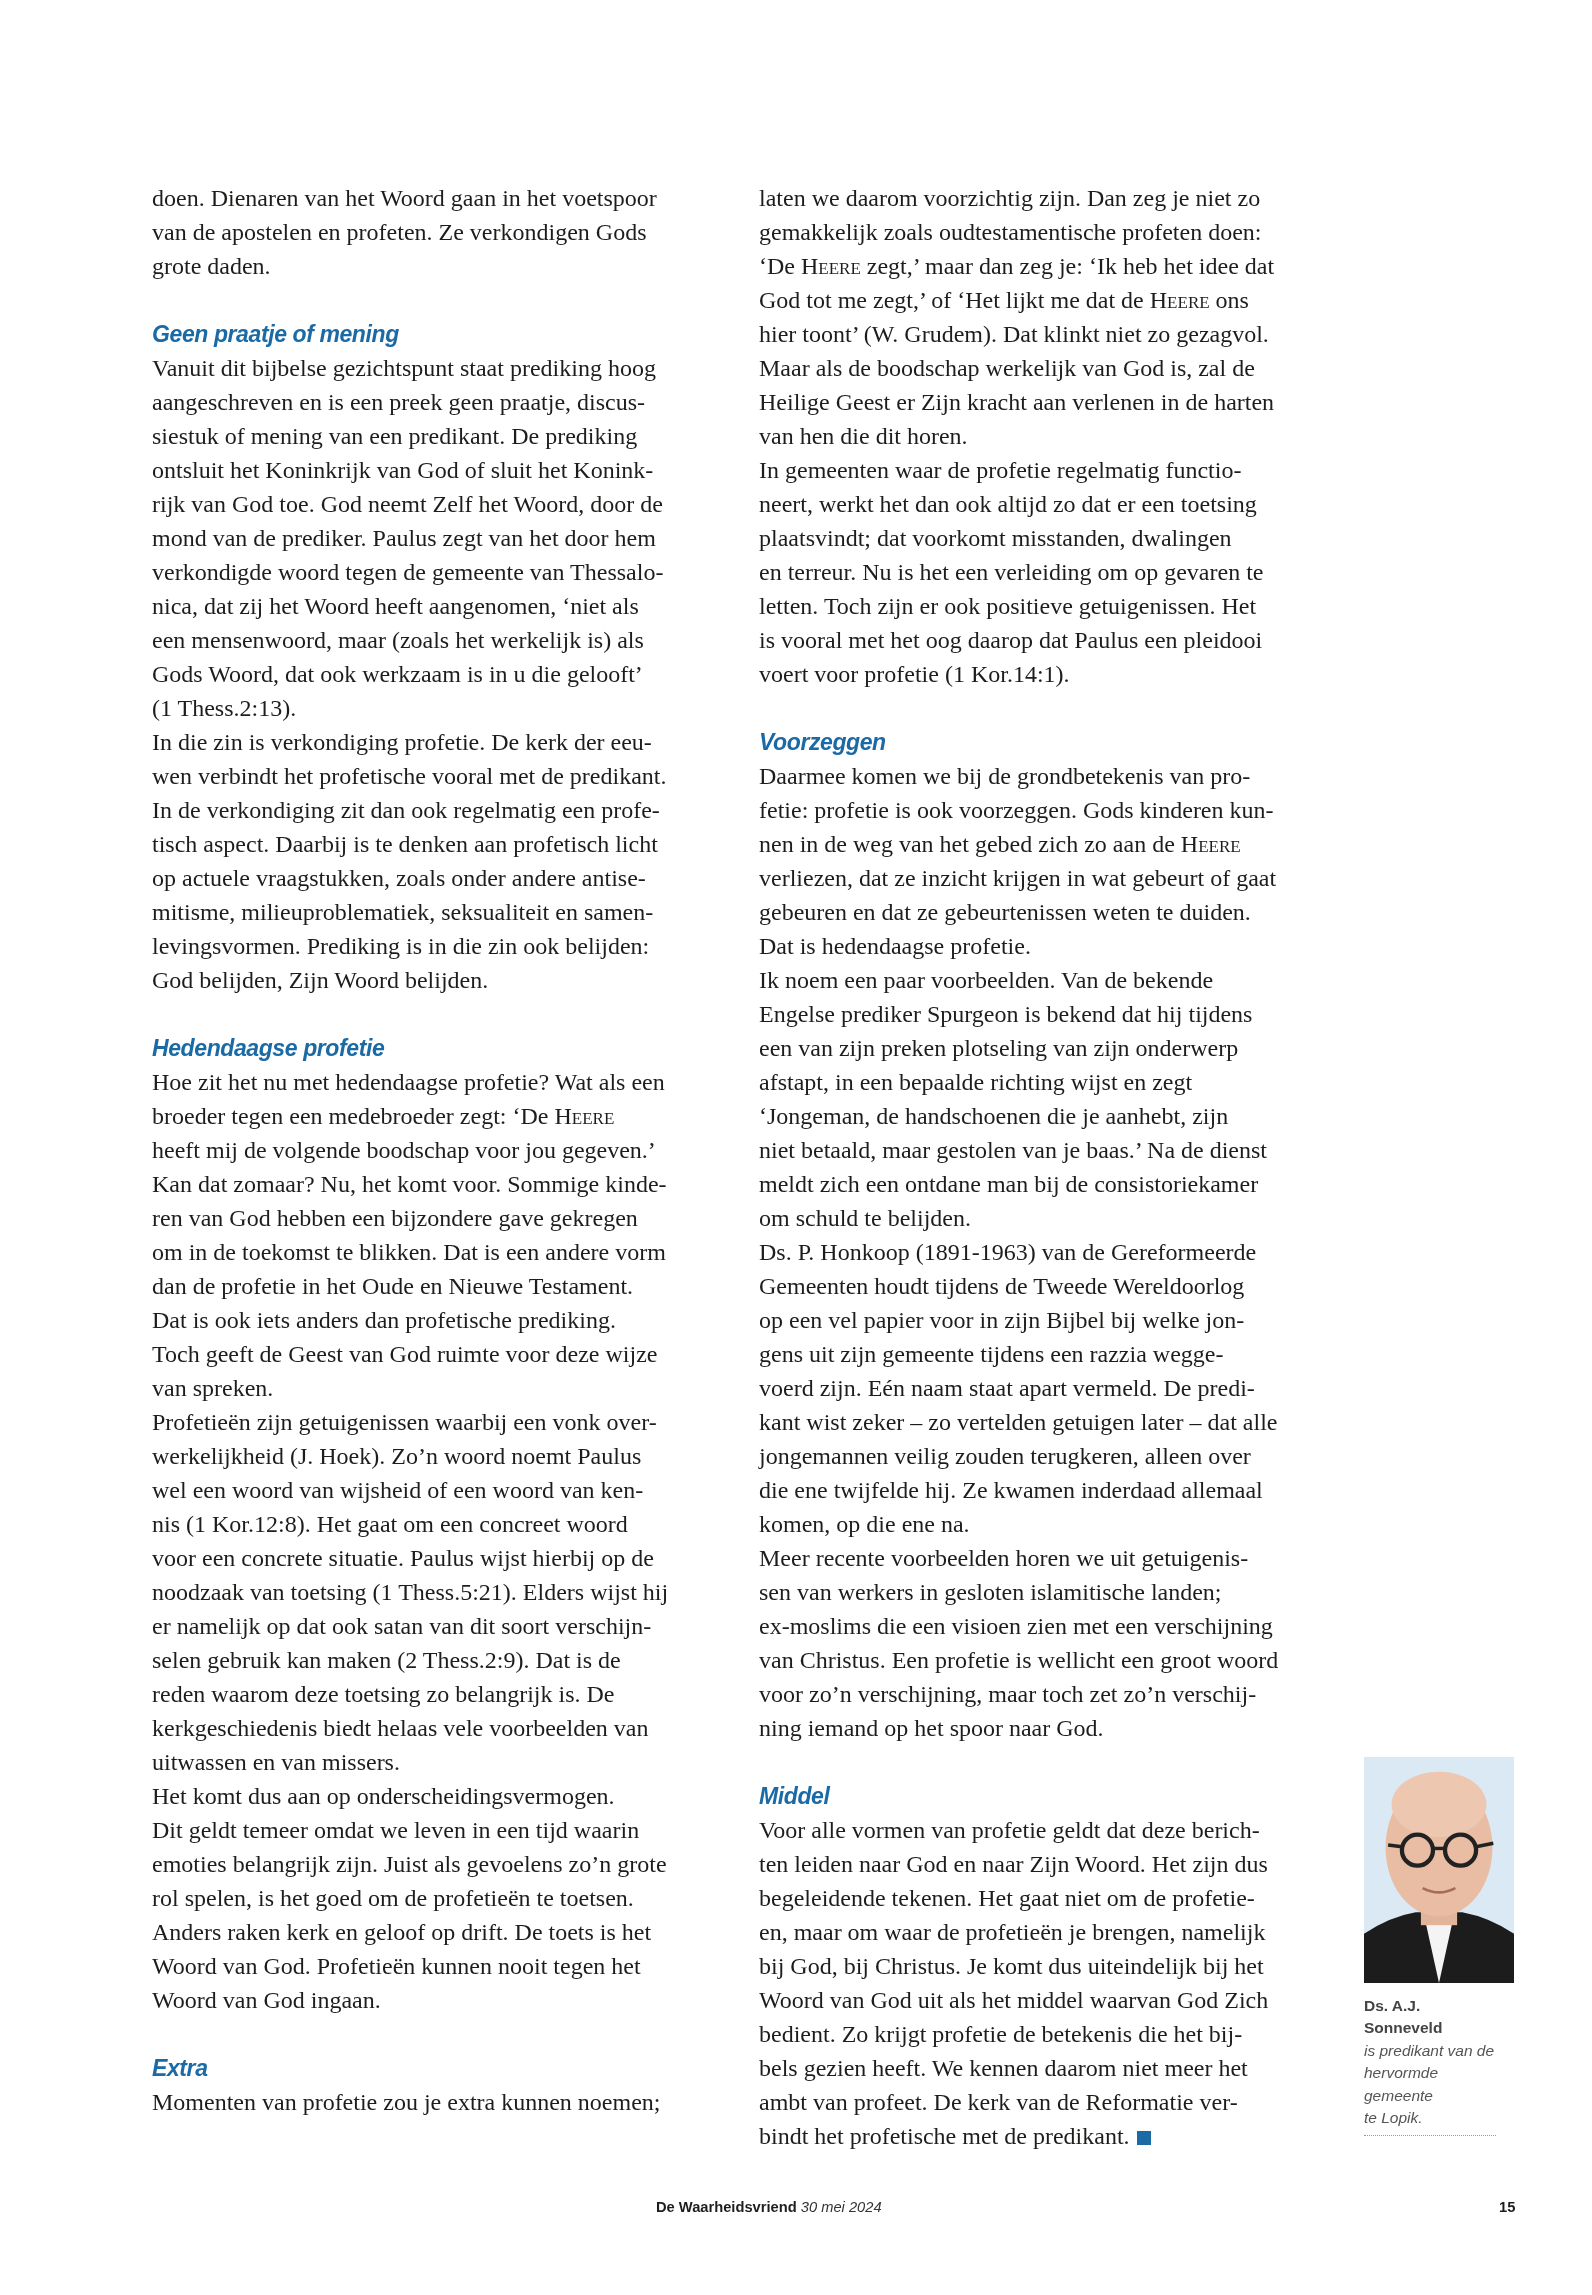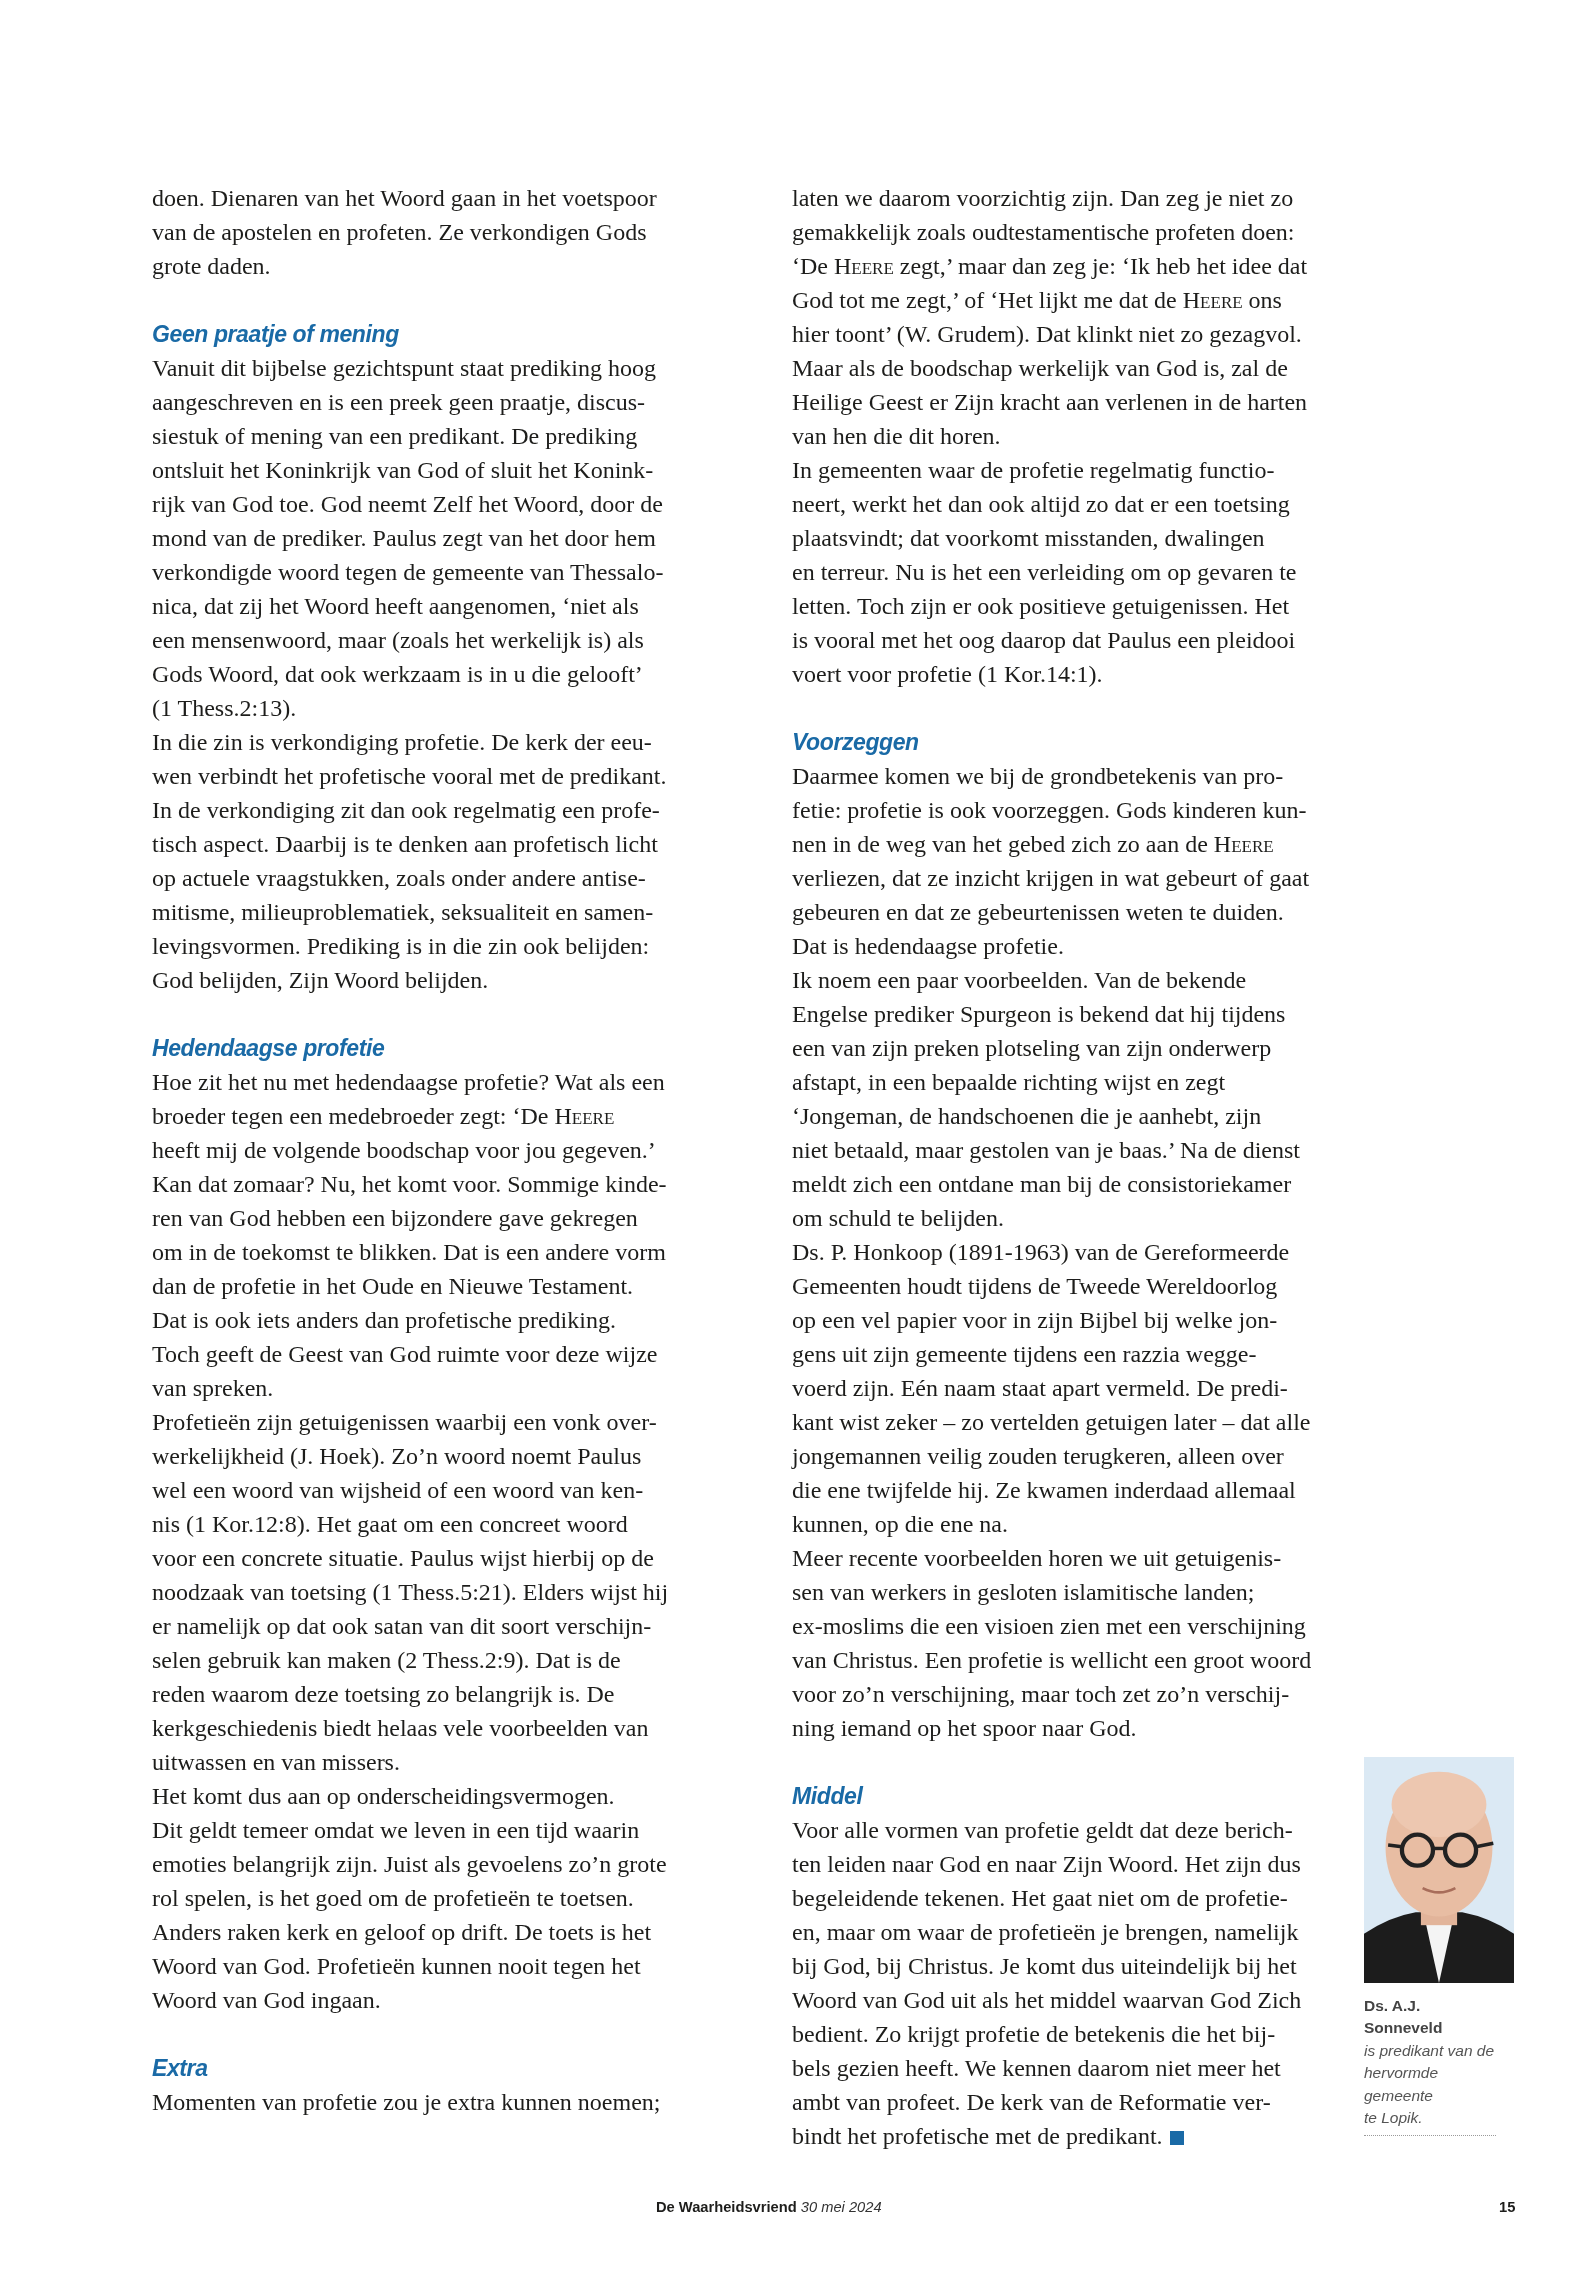--- a/index.html
+++ b/index.html
@@ -3,21 +3,21 @@
 <meta charset="utf-8">
 <style>
   html, body { margin: 0; padding: 0; background: #ffffff; }
   body { width: 1592px; height: 2295px; position: relative; overflow: hidden; }
   .col {
     position: absolute; top: 181px; width: 587px;
     font-family: "Liberation Serif", "DejaVu Serif", serif;
     font-size: 24px; line-height: 34px; color: #1d1d1b;
   }
   .col-left { left: 152px; }
-  .col-right { left: 792px; }
+  .col-right { left: 759px; }
   .line { display: block; white-space: nowrap; }
   .head {
     display: block; white-space: nowrap;
     font-family: "Liberation Sans", "DejaVu Sans", sans-serif;
     font-style: italic; font-weight: bold; font-size: 23px;
     color: #1a6aa6; letter-spacing: -0.4px;
     margin-top: 34px;
   }
   .sc { font-variant: small-caps; }
   .end-mark { display: inline-block; width: 14px; height: 14px; background: #1a6aa6; margin-left: 7px; vertical-align: -0.9px; }
@@ -126,21 +126,21 @@
     <span class="line">meldt zich een ontdane man bij de consistoriekamer</span>
     <span class="line">om schuld te belijden.</span>
     <span class="line">Ds. P. Honkoop (1891-1963) van de Gereformeerde</span>
     <span class="line">Gemeenten houdt tijdens de Tweede Wereldoorlog</span>
     <span class="line">op een vel papier voor in zijn Bijbel bij welke jon-</span>
     <span class="line">gens uit zijn gemeente tijdens een razzia wegge-</span>
     <span class="line">voerd zijn. Eén naam staat apart vermeld. De predi-</span>
     <span class="line">kant wist zeker – zo vertelden getuigen later – dat alle</span>
     <span class="line">jongemannen veilig zouden terugkeren, alleen over</span>
     <span class="line">die ene twijfelde hij. Ze kwamen inderdaad allemaal</span>
-    <span class="line">kunnen, op die ene na.</span>
+    <span class="line">komen, op die ene na.</span>
     <span class="line">Meer recente voorbeelden horen we uit getuigenis-</span>
     <span class="line">sen van werkers in gesloten islamitische landen;</span>
     <span class="line">ex-moslims die een visioen zien met een verschijning</span>
     <span class="line">van Christus. Een profetie is wellicht een groot woord</span>
     <span class="line">voor zo’n verschijning, maar toch zet zo’n verschij-</span>
     <span class="line">ning iemand op het spoor naar God.</span>
     <span class="head">Middel</span>
     <span class="line">Voor alle vormen van profetie geldt dat deze berich-</span>
     <span class="line">ten leiden naar God en naar Zijn Woord. Het zijn dus</span>
     <span class="line">begeleidende tekenen. Het gaat niet om de profetie-</span>

